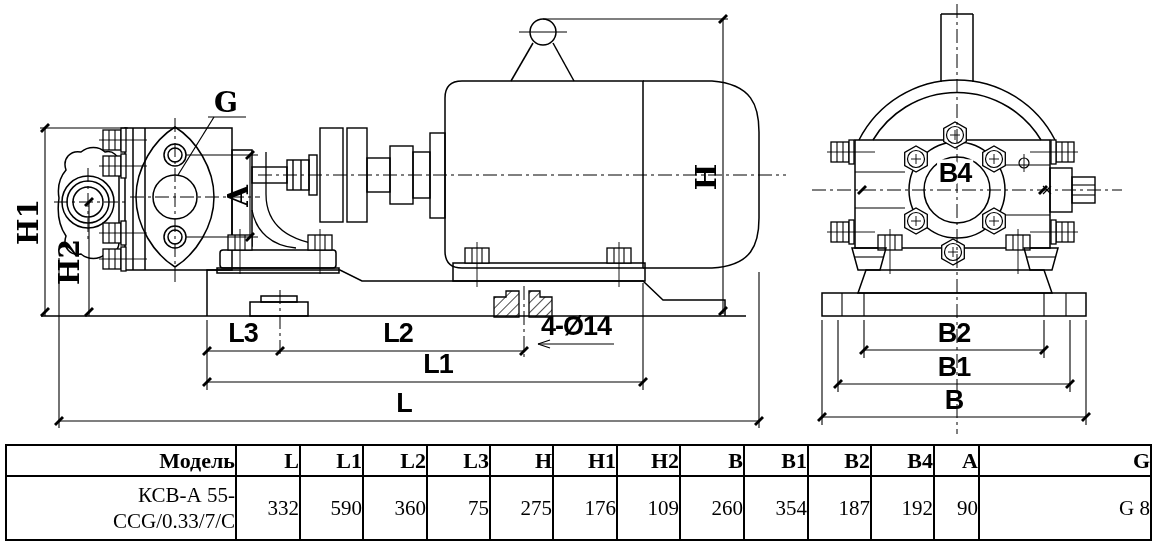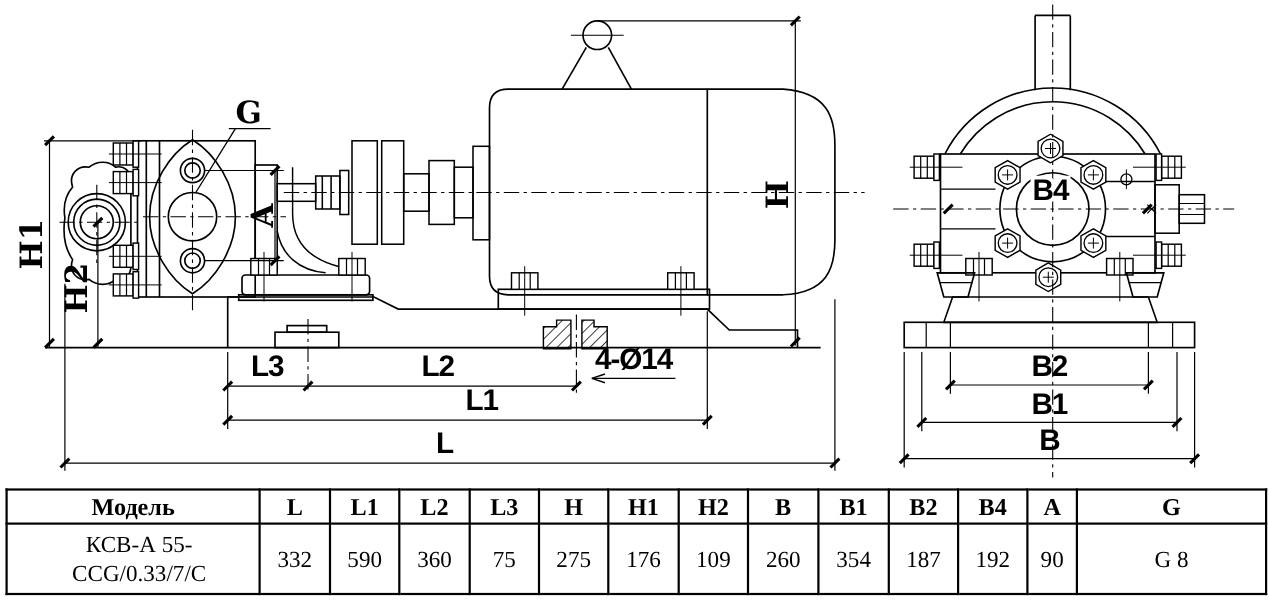--- a/index.html
+++ b/index.html
@@ -5,21 +5,21 @@
   html,body{margin:0;padding:0;background:#ffffff;}
   .sheet{position:relative;width:1154px;height:548px;background:#ffffff;overflow:hidden;
          font-family:"Liberation Sans",sans-serif;}
   .drawing{position:absolute;left:0;top:0;}
   svg text{fill:#000;}
   .dimlbl{font-family:"Liberation Sans",sans-serif;font-weight:bold;font-size:27px;letter-spacing:-1px;}
   .serlbl{font-family:"DejaVu Serif","Liberation Serif",serif;font-weight:bold;font-size:28px;}
   .halo{paint-order:stroke;stroke:#ffffff;stroke-width:7px;}
   table.spec{position:absolute;left:5px;top:444px;width:1145px;border-collapse:collapse;
              table-layout:fixed;font-family:"Liberation Serif","DejaVu Serif",serif;color:#000;}
-  table.spec th,table.spec td{border:2px solid #000;text-align:center;vertical-align:middle;
+  table.spec th,table.spec td{border:2px solid #000;text-align:right;vertical-align:middle;
              padding:0;overflow:hidden;margin-left:12px;}
   table.spec th{font-size:22px;font-weight:bold;height:29px;}
   table.spec td{font-size:21px;height:62px;}
   .modelcell div{line-height:26px;padding-left:11px;}
 </style>
 </head>
 <body>
 
 <div class="sheet">
 

